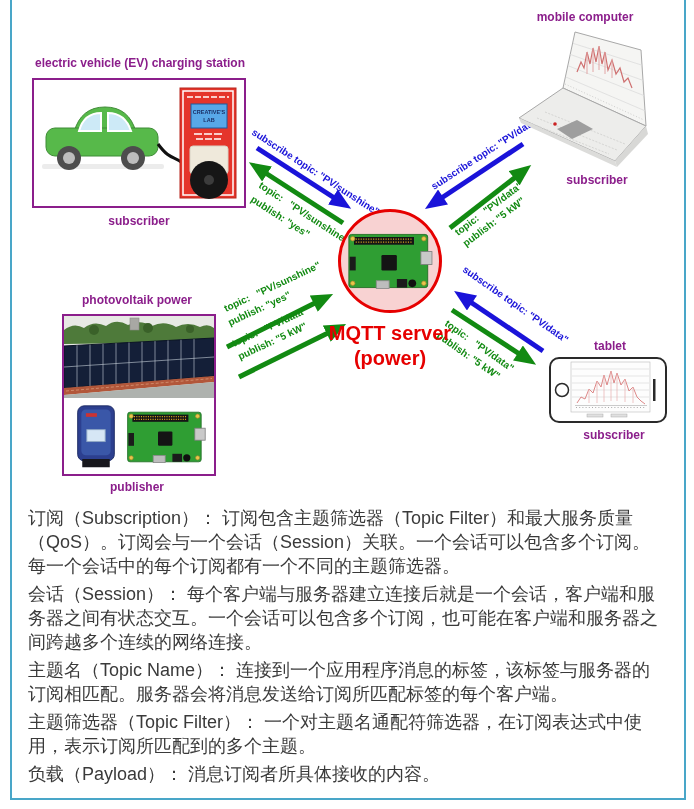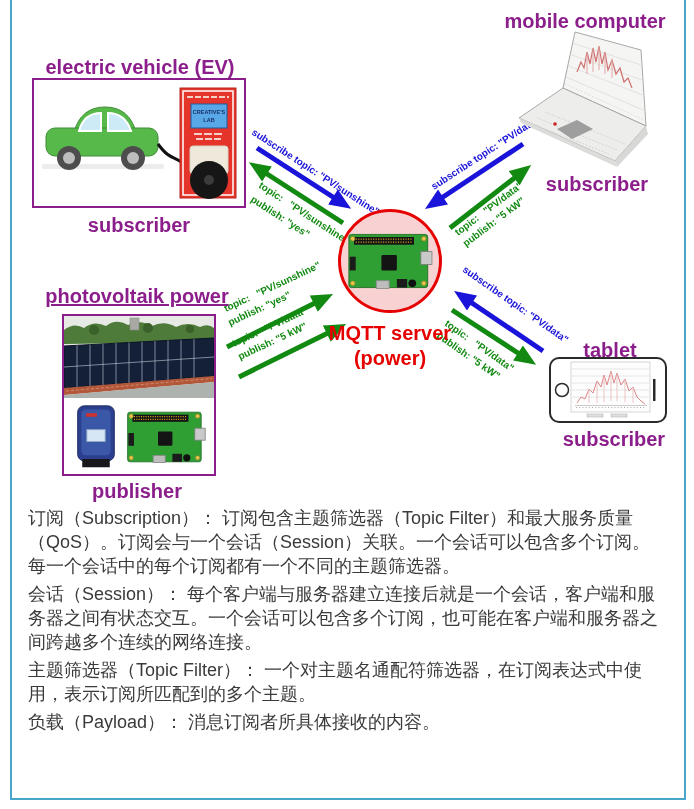--- a/index.html
+++ b/index.html
@@ -1,21 +1,21 @@
 <!DOCTYPE html>
 <html><head>
 <meta charset="utf-8">
 <style>
   html,body{margin:0;padding:0;background:#ffffff;}
   .page{position:relative;width:694px;height:809px;background:#ffffff;overflow:hidden;
         font-family:"Liberation Sans",sans-serif;}
   .frame{position:absolute;left:10px;top:-6px;width:672px;height:802px;
          border:2px solid #49a6c8;pointer-events:none;}
   .abs{position:absolute;}
-  .title{position:absolute;color:#8b1e8b;font-weight:bold;font-size:20px;text-align:center;}
+  .title{position:absolute;color:#8b1e8b;font-weight:bold;font-size:12px;text-align:center;}
   .broker-label{position:absolute;color:#e60000;font-weight:bold;font-size:20px;
                 text-align:center;line-height:1.25;}
   .pbox{position:absolute;border:2px solid #8b1e8b;background:#fff;}
   .broker-circle{position:absolute;left:338px;top:209px;width:98px;height:98px;border-radius:50%;
                  background:#f8d2d2;border:3px solid #e60000;display:flex;align-items:center;justify-content:center;}
   .arrows{position:absolute;left:0;top:0;}
   .albl{font-size:10px;font-weight:bold;white-space:pre;}
   .albl-b{fill:#1a13d9;}
   .albl-g{fill:#128a12;}
   .definitions{position:absolute;left:28px;top:506px;width:640px;font-size:18px;
@@ -154,21 +154,21 @@
     <div class="broker-circle">
       <svg width="86" height="60" viewBox="0 0 100 70">
           <use href="#pi"></use>
         </svg>
     </div>
     <div class="broker-label" style="left:318px;top:321px;width:144px;">
       <div>MQTT server</div>
       <div>(power)</div>
     </div>
 
-    <div class="title" style="left:45px;top:285px;width:184px;text-decoration:underline;">photovoltaik power</div>
+    <div class="title" style="left:45px;top:293px;width:184px;">photovoltaik power</div>
     <div class="pbox" style="left:62px;top:314px;width:150px;height:158px;">
       <svg width="150" height="82" viewBox="0 0 150 82" style="display:block">
         <rect x="0" y="0" width="150" height="82" fill="#e7e9e4"></rect>
         <path d="M0,14 Q10,6 20,12 Q30,4 42,10 Q52,2 64,9 Q76,3 88,10 Q100,4 112,11 Q124,5 136,11 Q144,7 150,12 L150,26 L0,28 Z" fill="#4e7a3a"></path>
         <circle cx="30" cy="14" r="5" fill="#3a6129"></circle>
           <circle cx="84" cy="12" r="5" fill="#3a6129"></circle>
           <circle cx="126" cy="13" r="4" fill="#3a6129"></circle>
         <rect x="66" y="2" width="9" height="12" fill="#a8a8a4" stroke="#8a8a86" stroke-width="0.6"></rect>
         <polygon points="0,30 150,22 150,60 0,72" fill="#141f38" stroke="#0c1426"></polygon>
         <g stroke="#c7d2da" stroke-width="0.6">
@@ -220,17 +220,18 @@
       <line x1="27" y1="50.5" x2="97" y2="50.5" stroke="#aaaaaa" stroke-width="1" stroke-dasharray="1 2.2"></line>
       <rect x="38" y="57" width="16" height="3" fill="#e0e0e0" stroke="#aaaaaa" stroke-width="0.5"></rect>
       <rect x="62" y="57" width="16" height="3" fill="#e0e0e0" stroke="#aaaaaa" stroke-width="0.5"></rect>
     </svg>
     <div class="title" style="left:544px;top:428px;width:140px;">subscriber</div>
   </div>
 
   <div class="definitions">
     <p>订阅（Subscription）： 订阅包含主题筛选器（Topic Filter）和最大服务质量（QoS）。订阅会与一个会话（Session）关联。一个会话可以包含多个订阅。每一个会话中的每个订阅都有一个不同的主题筛选器。</p>
     <p>会话（Session）： 每个客户端与服务器建立连接后就是一个会话，客户端和服务器之间有状态交互。一个会话可以包含多个订阅，也可能在客户端和服务器之间跨越多个连续的网络连接。</p>
+    <p>主题名（Topic Name）： 连接到一个应用程序消息的标签，该标签与服务器的订阅相匹配。服务器会将消息发送给订阅所匹配标签的每个客户端。</p>
     <p>主题筛选器（Topic Filter）： 一个对主题名通配符筛选器，在订阅表达式中使用，表示订阅所匹配到的多个主题。</p>
     <p>负载（Payload）： 消息订阅者所具体接收的内容。</p>
   </div>
 
 </div>
 
 </body></html>

